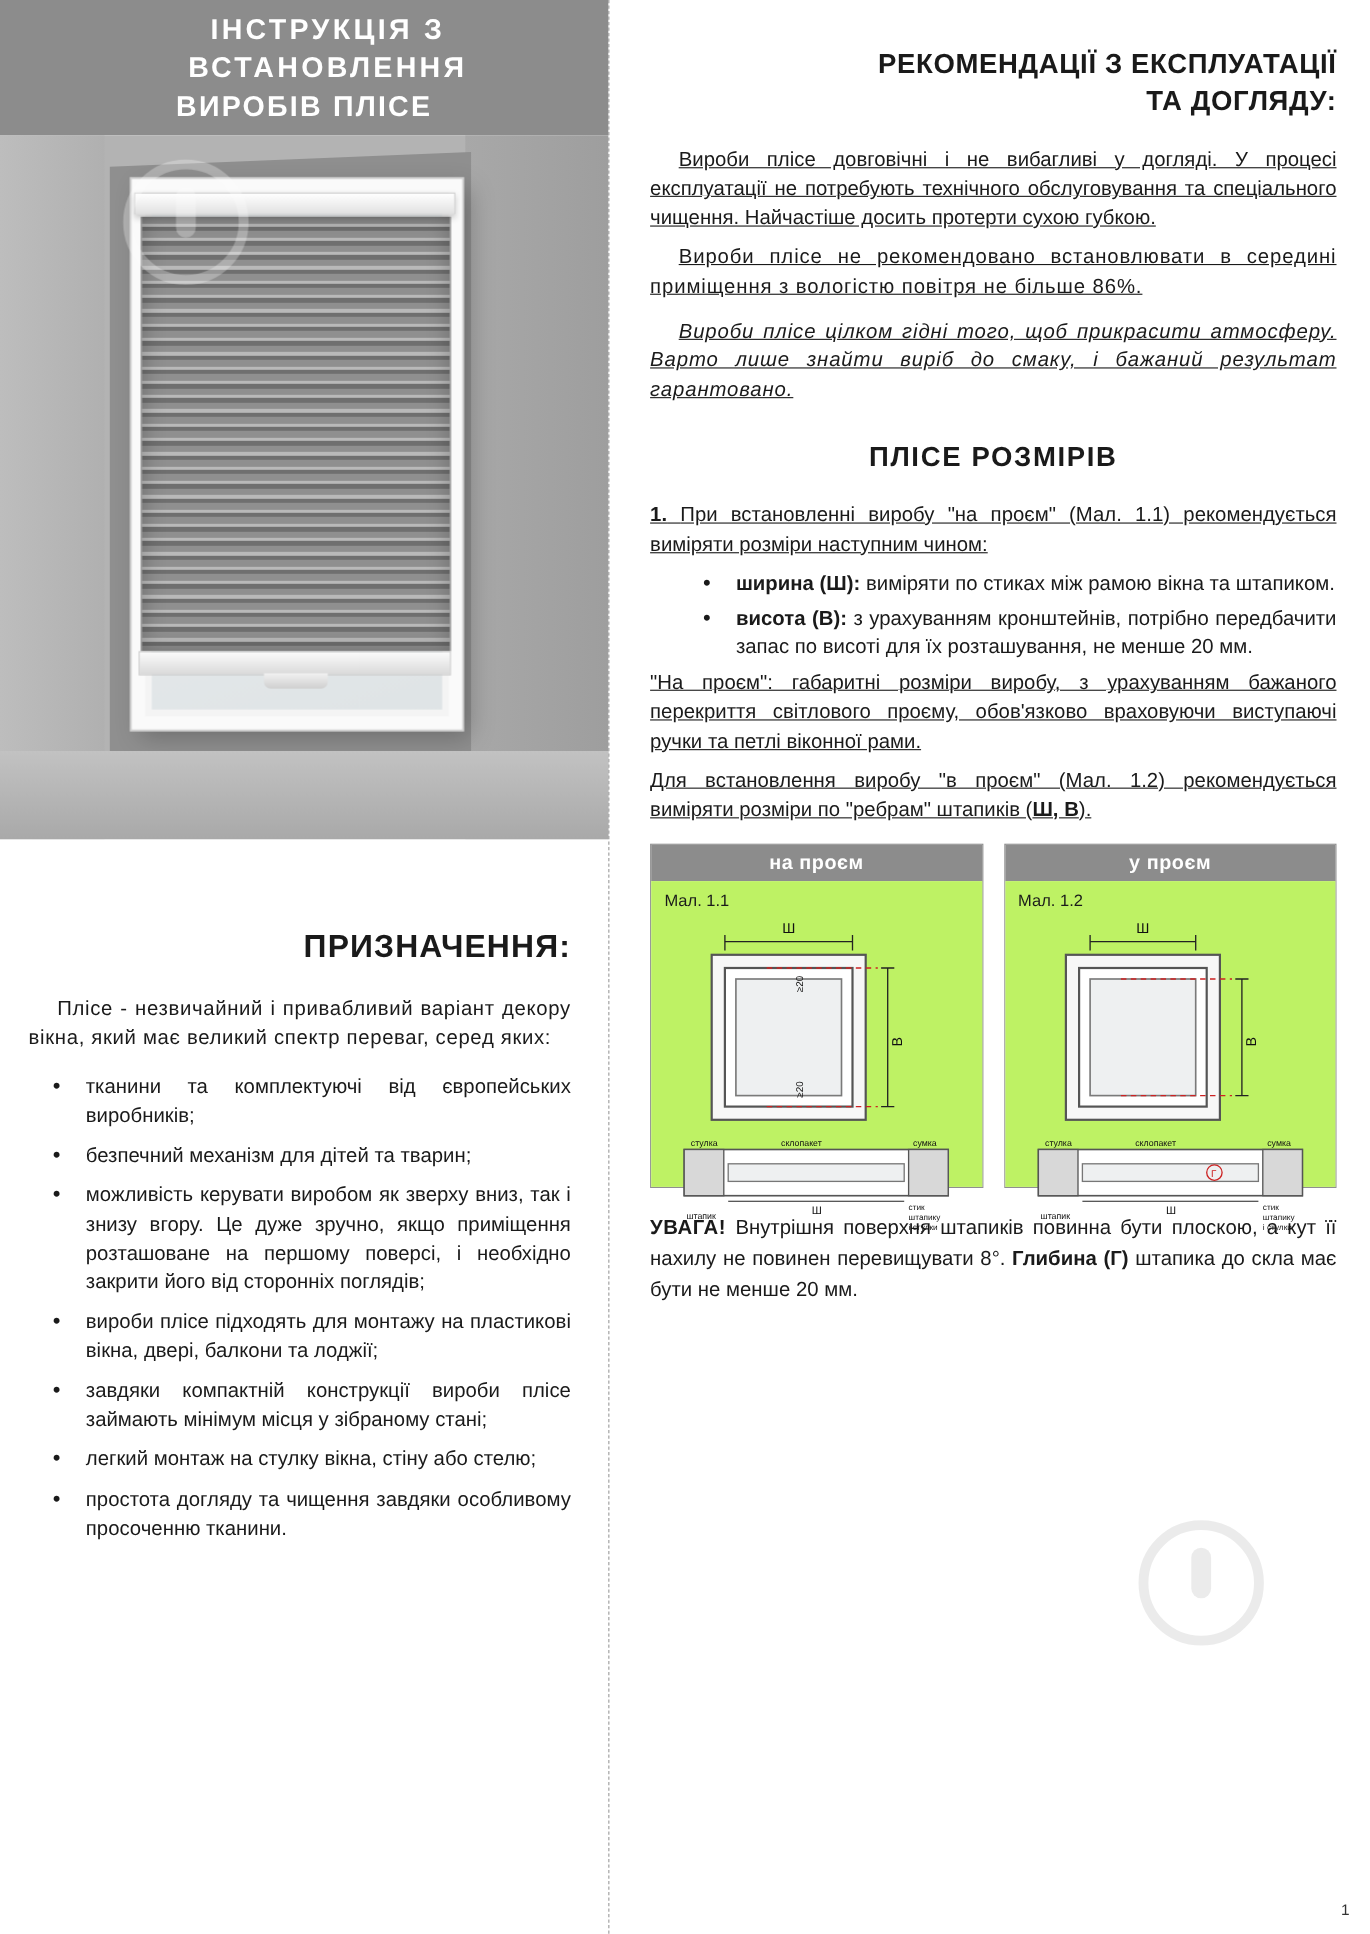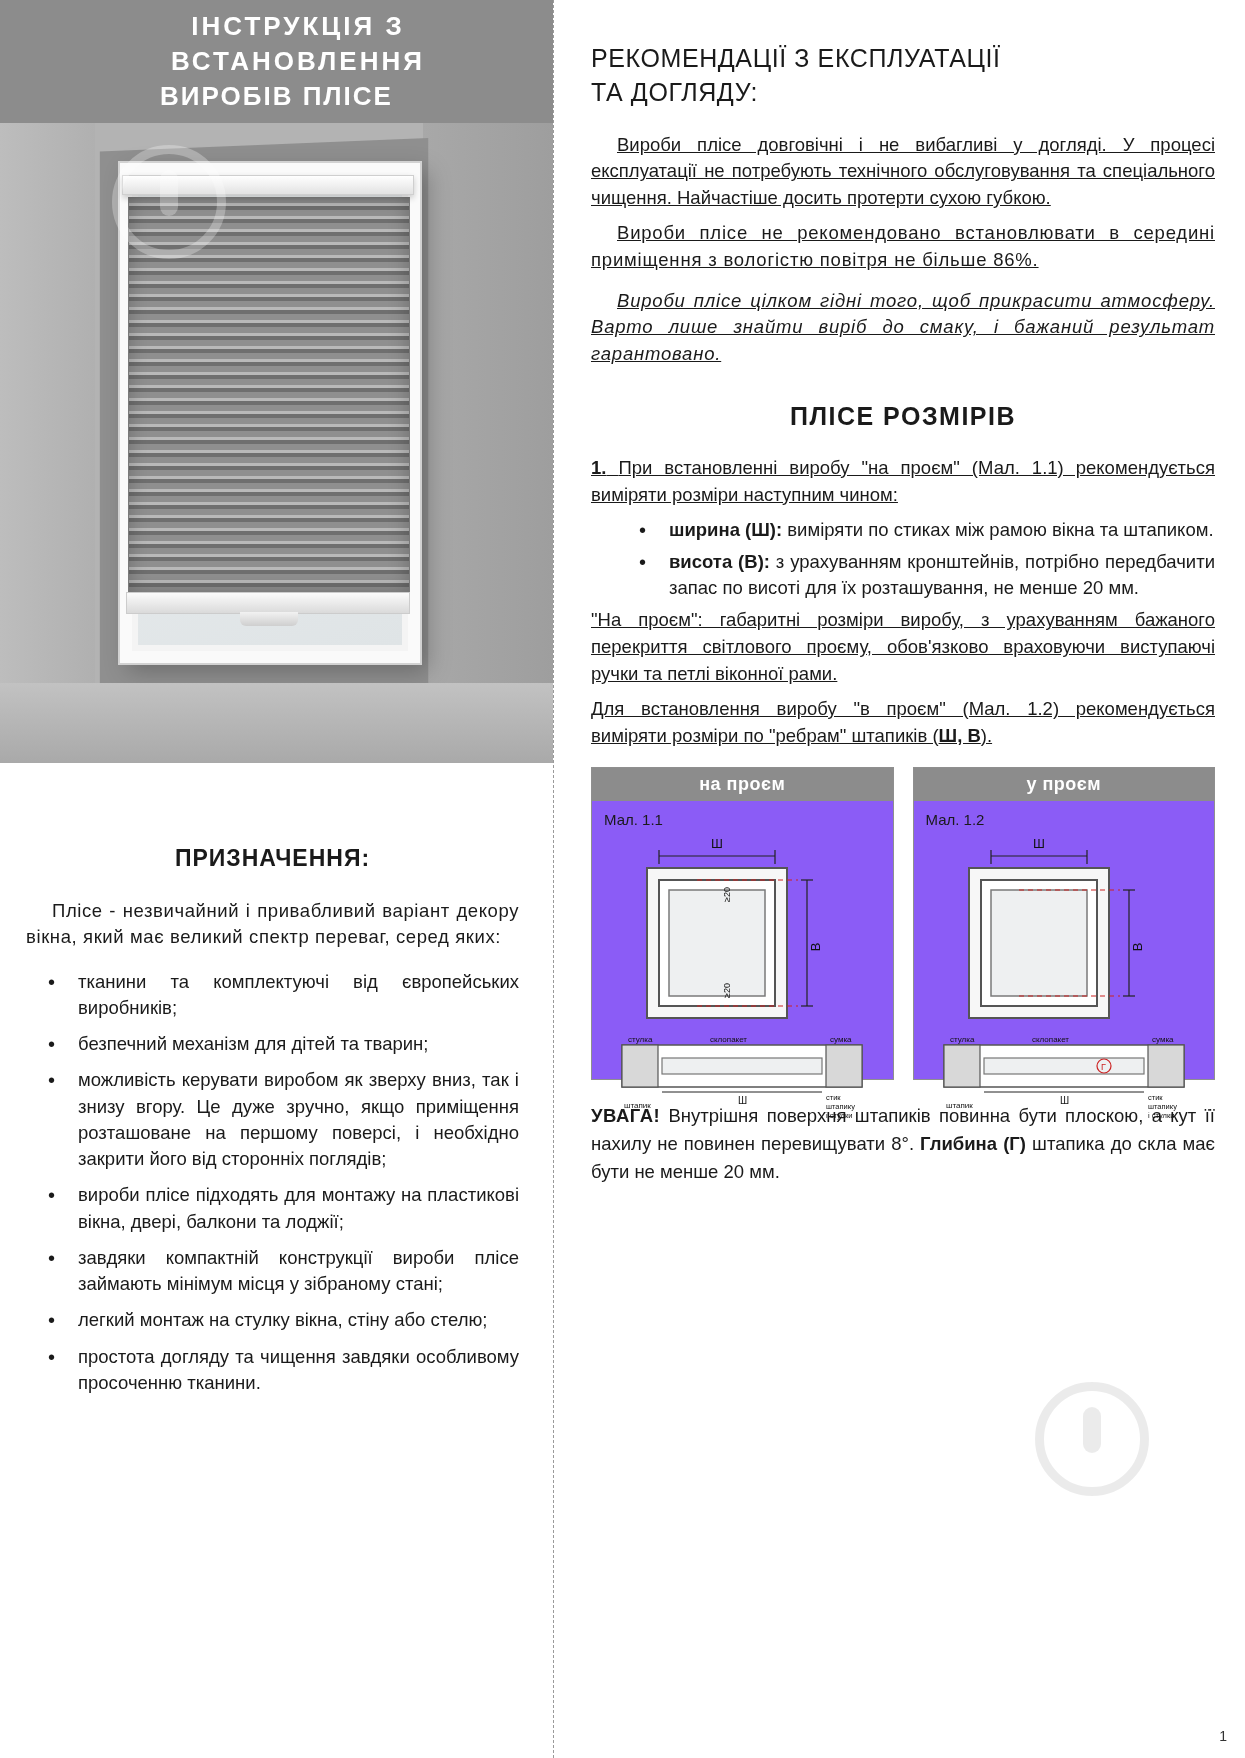--- a/index.html
+++ b/index.html
@@ -133,22 +133,22 @@
     position:absolute; left:50%; top:20px; transform:translateX(-50%);
     width:44px; height:44px; border-radius:50%;
     border:9px solid rgba(255,255,255,.0);
   }
   .wm-left { left: 112px; top: 22px; }
 
   .col-left .body {
     padding: 42px 34px 0 26px;
   }
   h2.section {
-    text-align:center;
-    font-size: 23px;
+    text-align:right;
+    font-size: 29px;
     font-weight: bold;
     letter-spacing: 1px;
     margin: 40px 0 26px;
   }
   p.para {
     font-size: 18.5px;
     line-height: 1.42;
     text-align: justify;
     margin: 0 0 12px;
     text-indent: 26px;
@@ -186,23 +186,23 @@
   }
 
   
   .col-right {
     width: 692px;
     box-sizing: border-box;
     padding: 34px 30px 0 38px;
     position: relative;
   }
   h1.rtitle {
-    text-align:left;
+    text-align:right;
     font-size: 25px;
-    font-weight: normal;
+    font-weight: bold;
     letter-spacing: .6px;
     line-height: 1.35;
     margin: 8px 0 22px;
   }
   .col-right p {
     font-size: 18.5px;
     line-height: 1.45;
     text-align: justify;
     margin: 0 0 8px;
     text-decoration: underline;
@@ -255,21 +255,21 @@
     color: #fff;
     text-align: center;
     font-weight: bold;
     font-size: 18px;
     padding: 6px 0;
     letter-spacing: .5px;
   }
   .dg .inner {
     position: relative;
     height: 278px;
-    background: #8b5cf6;
+    background: #bef264;
     padding: 8px 10px;
     box-sizing: border-box;
   }
   .dg .mal {
     font-size: 15px;
     margin: 2px 0 0 2px;
   }
   .dgsvg { display:block; margin: 2px auto 0; }
 
   .warn {

